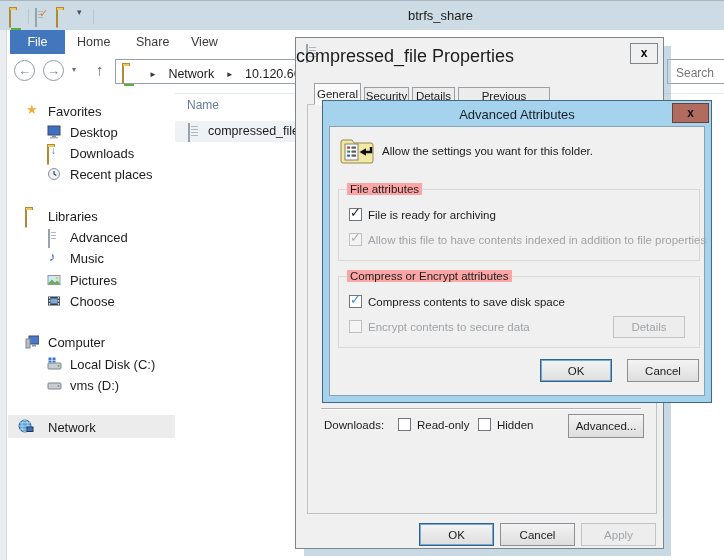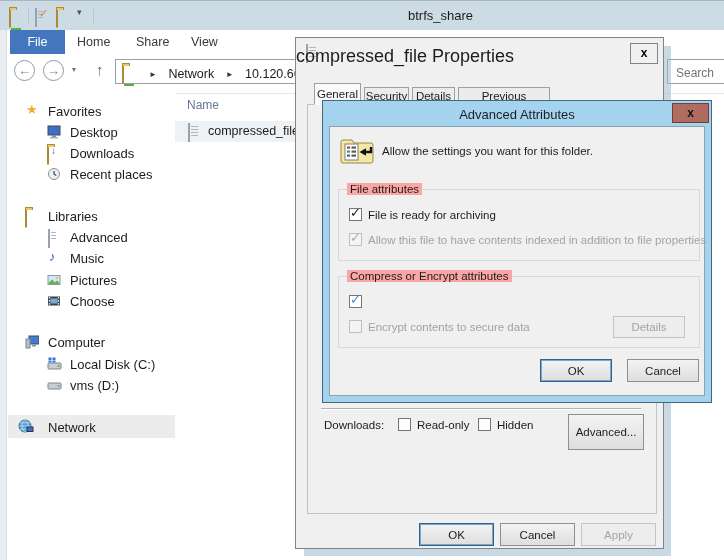--- a/index.html
+++ b/index.html
@@ -216,21 +216,21 @@
   <div class="abs ptab" style="left:68px;top:49px;width:45px;height:18px;padding-top:2px">Security</div>
   <div class="abs ptab" style="left:116px;top:49px;width:43px;height:18px;padding-top:2px">Details</div>
   <div class="abs ptab" style="left:162px;top:49px;width:92px;height:18px;padding-top:2px">Previous Versions</div>
   <div class="abs" id="tabframe"></div>
   <div class="abs" id="attr-hr"></div>
   <span class="lbl t" style="left:28px;top:381px">Downloads:</span>
   <span class="cb" style="left:102px;top:380px"></span>
   <span class="lbl t" style="left:121px;top:381px">Read-only</span>
   <span class="cb" style="left:182px;top:380px"></span>
   <span class="lbl t" style="left:201px;top:381px">Hidden</span>
-  <button class="dlg-btn" style="left:272px;top:376px;width:76px;height:36px">Advanced...</button>
+  <button class="dlg-btn" style="left:272px;top:376px;width:76px;height:24px">Advanced...</button>
   <button class="dlg-btn focus" style="left:123px;top:485px;width:75px;height:23px">OK</button>
   <button class="dlg-btn" style="left:204px;top:485px;width:75px;height:23px">Cancel</button>
   <button class="dlg-btn dis" style="left:285px;top:485px;width:75px;height:23px">Apply</button>
 </div>
 
 <div class="abs" id="advdlg">
   <div class="abs" style="left:0;top:0;right:0;height:25px">
     <div class="abs t" id="adv-title">Advanced Attributes</div>
     <div class="abs" id="adv-x">x</div>
   </div>
@@ -261,19 +261,20 @@
   <span class="cb dis on" style="left:26px;top:132px">
       <span class="mk">✓</span>
     </span>
   <span class="lbl dis-t t" style="left:45px;top:133px">Allow this file to have contents indexed in addition to file properties</span>
 
   <div class="grp" style="left:15px;top:175px;width:362px;height:72px"></div>
   <span class="grp-cap abs t" style="left:24px;top:169px">Compress or Encrypt attributes</span>
   <span class="cb blue on" style="left:26px;top:194px">
       <span class="mk">✓</span>
     </span>
+  <span class="lbl t" style="left:45px;top:195px">Compress contents to save disk space</span>
   <span class="cb dis" style="left:26px;top:219px"></span>
   <span class="lbl dis-t t" style="left:45px;top:220px">Encrypt contents to secure data</span>
   <button class="dlg-btn dis" style="left:290px;top:215px;width:72px;height:22px">Details</button>
 
   <button class="dlg-btn focus" style="left:217px;top:258px;width:72px;height:23px">OK</button>
   <button class="dlg-btn" style="left:304px;top:258px;width:72px;height:23px">Cancel</button>
 </div>
 
 </body></html>

